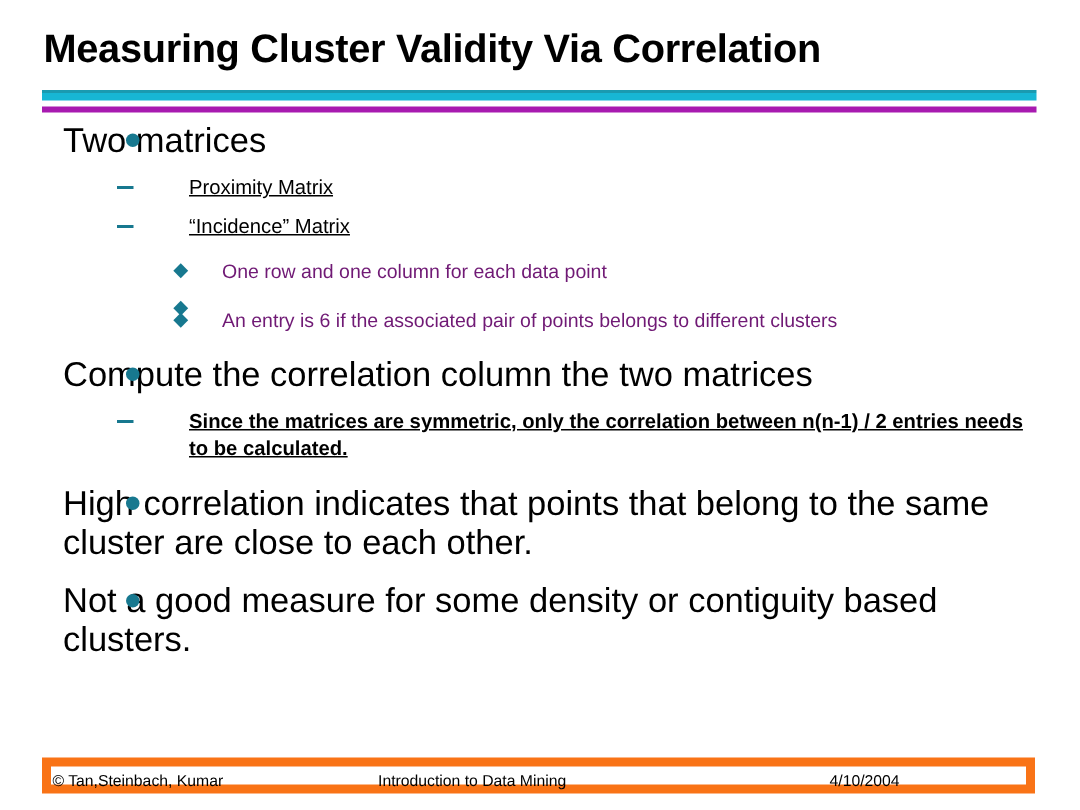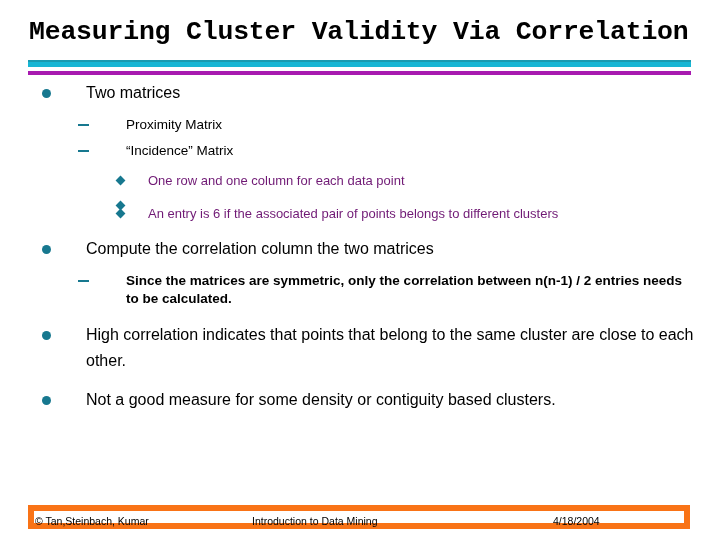--- a/index.html
+++ b/index.html
@@ -22,21 +22,21 @@
     height: 540px;
     background: #ffffff;
   }
 
   
   .slide-title {
     position: absolute;
     left: 29px;
     top: 16px;
     width: 662px;
-    font-family: Liberation Mono, monospace;
+    font-family: Liberation Sans, sans-serif;
     font-weight: bold;
     font-size: 26.5px;
     line-height: 32px;
     letter-spacing: -0.2px;
     color: #000000;
     white-space: nowrap;
   }
 
   
   .divider {
@@ -77,44 +77,45 @@
   }
 
   .row {
     position: relative;
     display: block;
   }
 
   
   .lvl1 {
     position: relative;
-    padding-left: 86px;
     padding-right: 18px;
-    font-size: 16px;
+    font-size: 23px;
     line-height: 26px;
     color: #000000;
+    margin-left: 42px;
   }
   .lvl1 .bullet-dot {
     position: absolute;
     left: 42px;
     top: 9px;
     width: 9px;
     height: 9px;
     border-radius: 50%;
     background: #17788f;
   }
 
   
   .lvl2 {
     position: relative;
     padding-left: 126px;
     padding-right: 30px;
     font-size: 13.5px;
     line-height: 18px;
     color: #000000;
+    text-decoration: underline;
   }
   .lvl2 .bullet-dash {
     position: absolute;
     left: 78px;
     top: 8px;
     width: 11px;
     height: 2px;
     background: #17788f;
   }
   .lvl2.bold { font-weight: bold; font-size: 13.5px; }
@@ -272,18 +273,18 @@
       <span class="bullet-dot"></span>
       <span>Not a good measure for some density or contiguity based clusters.</span>
     </div>
 
   </div>
 
   <div class="footer-box">
     <div class="footer-inner">
       <span class="footer-author">© Tan,Steinbach, Kumar</span>
       <span class="footer-center">Introduction to Data Mining</span>
-      <span class="footer-date">4/18/2004</span>
+      <span class="footer-date">4/10/2004</span>
       <span class="footer-page">83</span>
     </div>
   </div>
 
 </div>
 
 </body></html>

